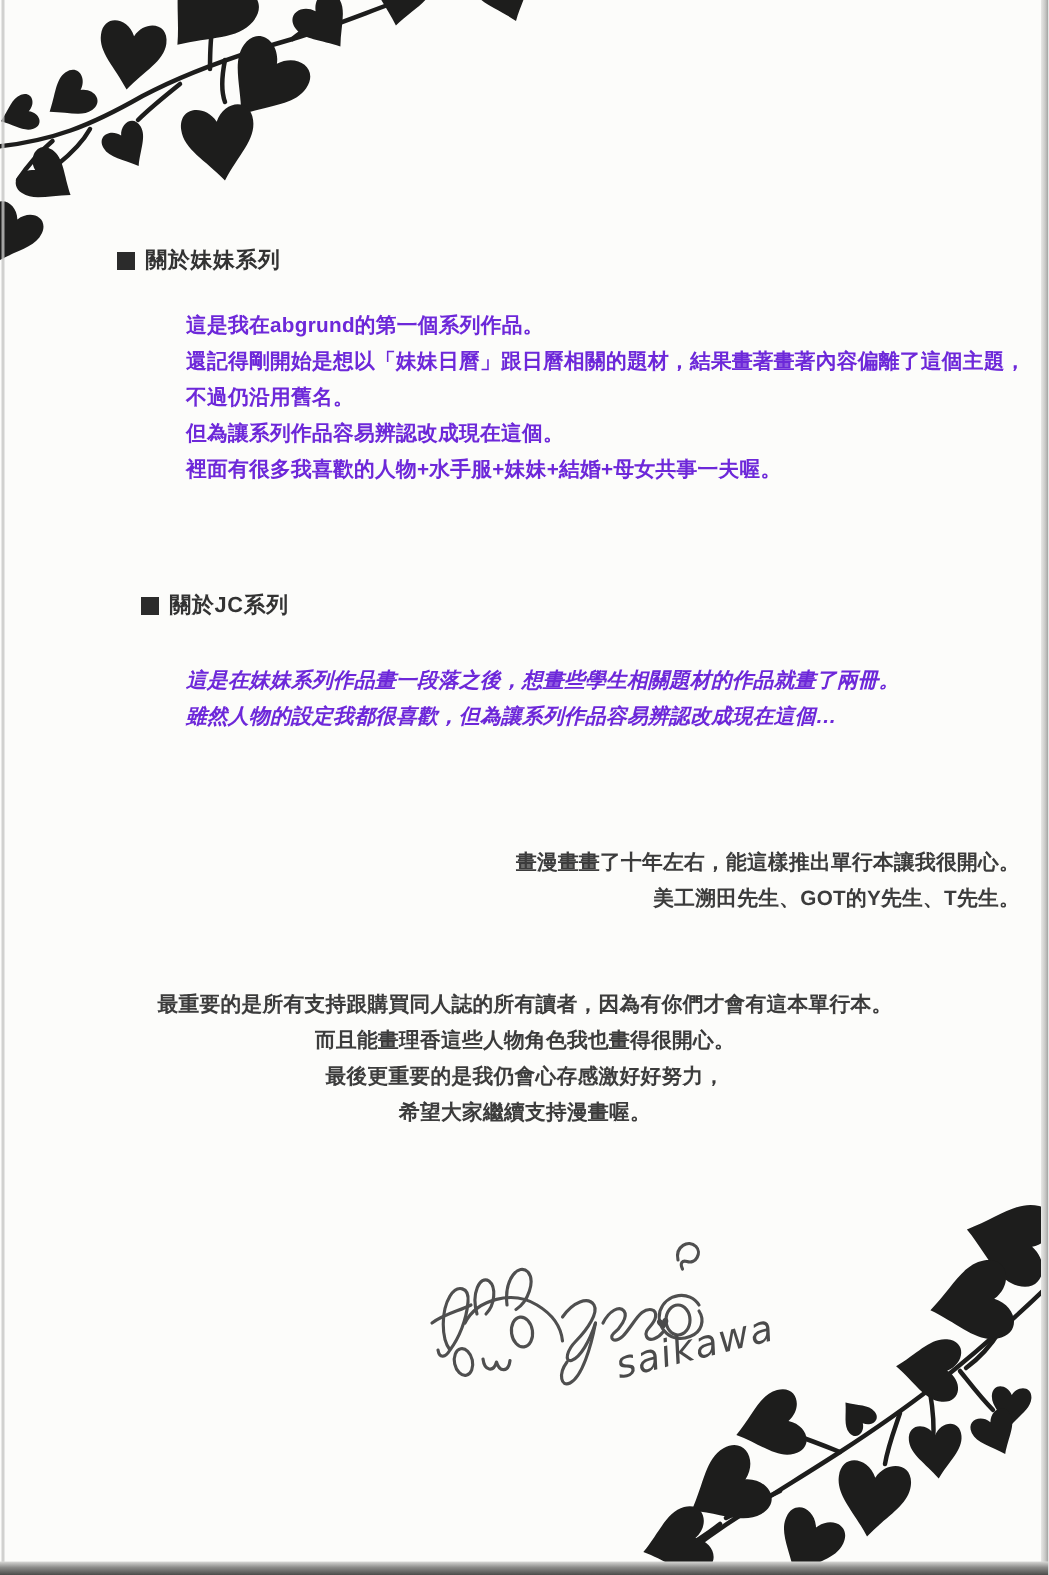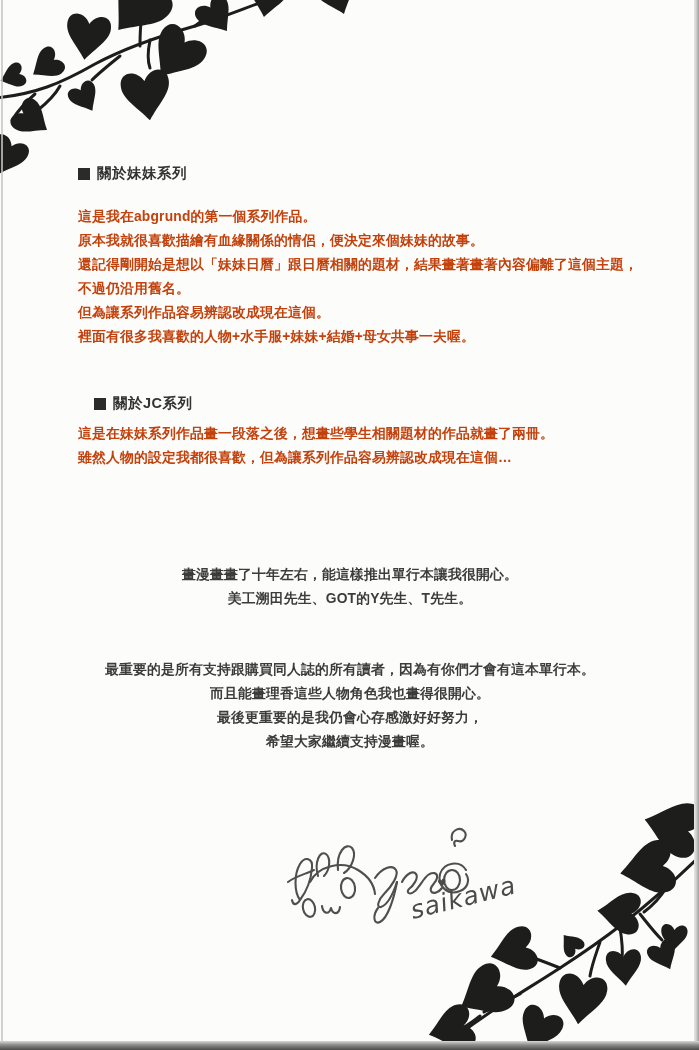--- a/index.html
+++ b/index.html
@@ -23,29 +23,29 @@
   .vine-tl{left:0;top:0;width:370px;height:185px;}
   .vine-br{left:400px;top:768px;width:296px;height:282px;}
   .leaf{fill:#1d1d1c;}
   .stem{fill:none;stroke:#1d1d1c;stroke-width:3;stroke-linecap:round;}
   
   .section{position:absolute;left:78px;}
   .heading{display:flex;align-items:center;gap:7px;font-size:14.5px;font-weight:700;
     color:#333;letter-spacing:.5px;}
   .sq{width:12px;height:12px;background:#2b2b2b;flex:0 0 auto;}
   .para .line{display:block;height:24px;line-height:24px;font-size:13.8px;
-    font-weight:600;letter-spacing:.2px;white-space:nowrap;color:#c2410c;}
+    font-weight:600;letter-spacing:.2px;white-space:nowrap;color:#6d28d9;margin-left:46px;}
   .centered{position:absolute;left:20px;width:660px;text-align:center;}
   .centered .line{display:block;height:24px;line-height:24px;font-size:13.8px;
     font-weight:600;letter-spacing:.2px;white-space:nowrap;color:#3c3c3c;}
   .sec-sister-head{top:164px;}
   .sec-sister-body{top:205px;}
   .sec-jc-head{top:394px;margin-left:16px;}
-  .sec-jc-body{top:422px;}
-  .block-thanks{top:563px;}
+  .sec-jc-body{top:442px;font-style:italic;}
+  .block-thanks{top:563px;text-align:right;}
   .block-closing{top:658px;}
   .signature{position:absolute;left:280px;top:818px;width:255px;height:125px;}
   .sig-stroke{fill:none;stroke:#4f4f4f;stroke-width:2.1;stroke-linecap:round;stroke-linejoin:round;}
   .sig-name{font-family:"DejaVu Sans","Liberation Sans",sans-serif;font-style:italic;
     font-size:25px;fill:#4a4a4a;letter-spacing:1px;}
 </style>
 </head>
 <body>
 
 <div class="page">
@@ -97,21 +97,20 @@
     <use href="#leafpath" class="leaf" transform="translate(140,259) rotate(25) scale(0.95)"></use>
     <use href="#leafpath" class="leaf" transform="translate(54,260) rotate(75) scale(1.0)"></use>
   </svg>
 
   <div class="section sec-sister-head heading">
     <span class="sq"></span>
     <span>關於妹妹系列</span>
   </div>
   <div class="section sec-sister-body para">
     <span class="line">這是我在abgrund的第一個系列作品。</span>
-    <span class="line">原本我就很喜歡描繪有血緣關係的情侶，便決定來個妹妹的故事。</span>
     <span class="line">還記得剛開始是想以「妹妹日曆」跟日曆相關的題材，結果畫著畫著內容偏離了這個主題，</span>
     <span class="line">不過仍沿用舊名。</span>
     <span class="line">但為讓系列作品容易辨認改成現在這個。</span>
     <span class="line">裡面有很多我喜歡的人物+水手服+妹妹+結婚+母女共事一夫喔。</span>
   </div>
 
   <div class="section sec-jc-head heading">
     <span class="sq"></span>
     <span>關於JC系列</span>
   </div>

